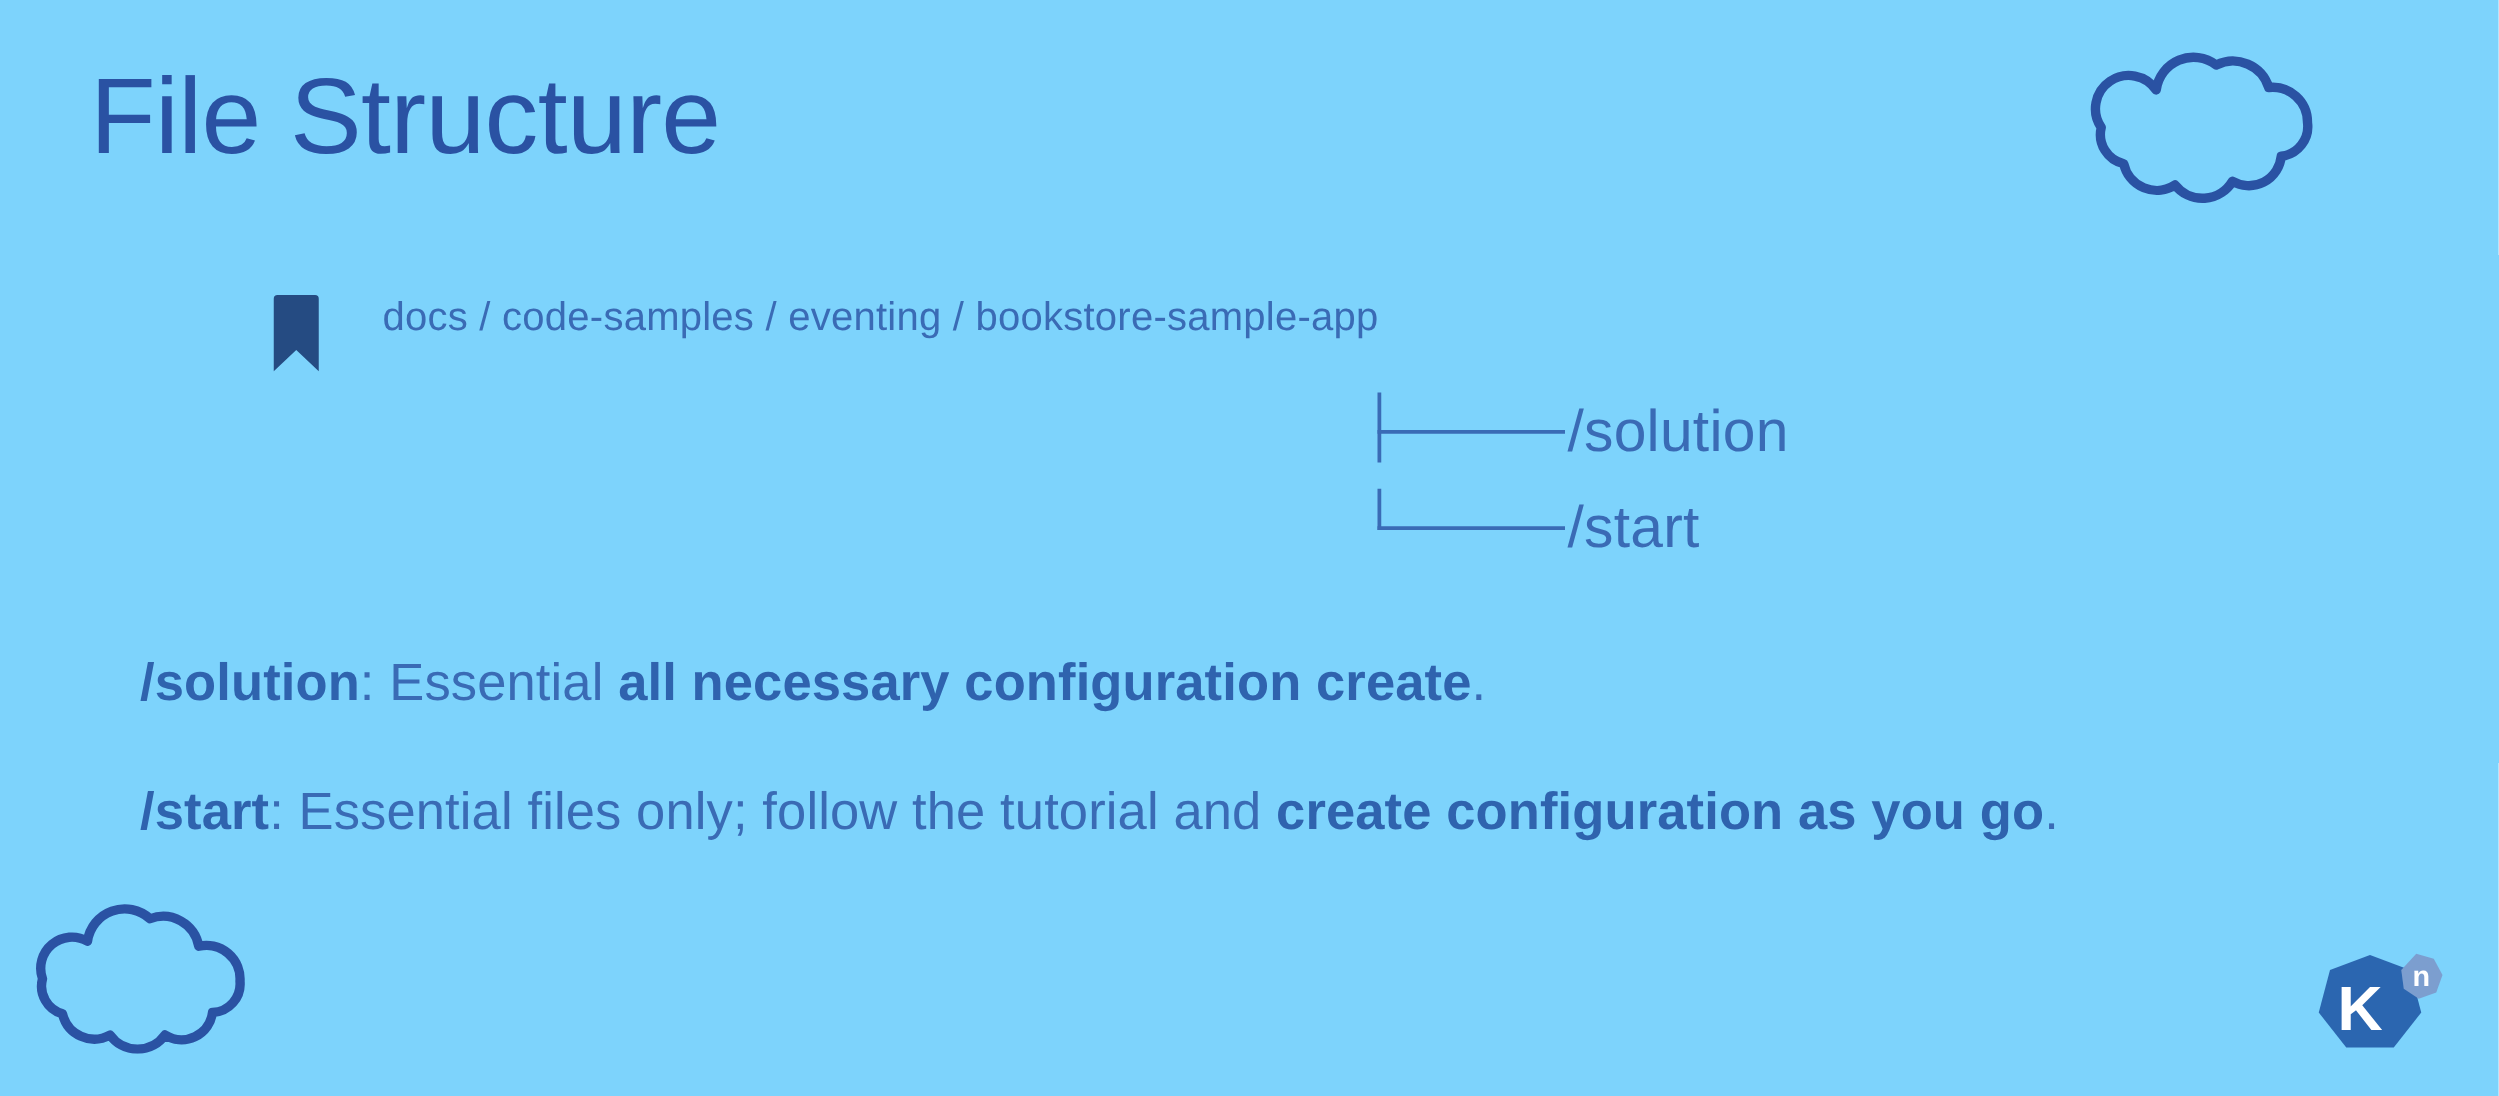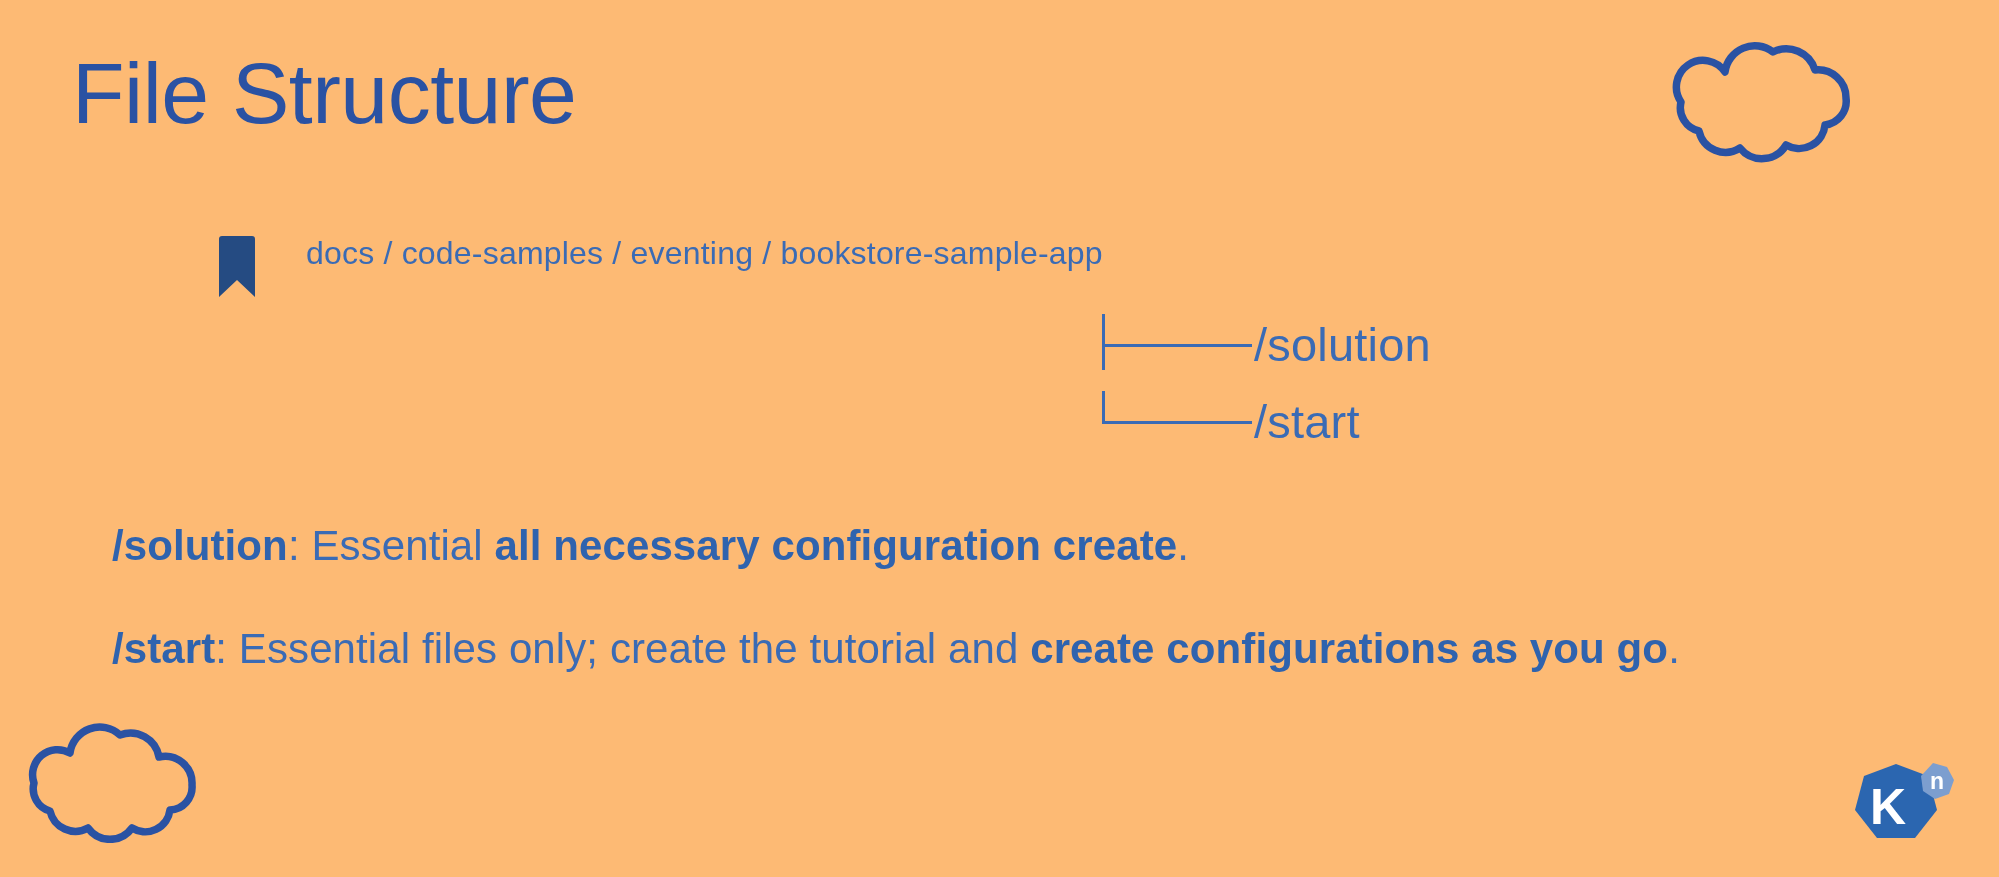--- a/index.html
+++ b/index.html
@@ -8,21 +8,21 @@
     background: #ffffff;
   }
   body {
     font-family: "Liberation Sans", "DejaVu Sans", sans-serif;
     -webkit-font-smoothing: antialiased;
   }
   #slide {
     position: relative;
     width: 1999px;
     height: 877px;
-    background: #fdba74;
+    background: #7dd3fc;
     overflow: hidden;
   }
 
   
   #page-title {
     position: absolute;
     left: 72px;
     top: 48px;
     font-size: 86px;
     line-height: 1.05;
@@ -160,21 +160,21 @@
       <span class="v-line"></span>
       <span class="h-line"></span>
     </span><span class="tree-label">/start</span>
   </div>
 
   <div id="body-line-1" class="body-line">
     <b>/solution</b><span>: Essential </span><b>all necessary configuration create</b><span>.</span>
   </div>
 
   <div id="body-line-2" class="body-line">
-    <b>/start</b><span>: Essential files only; create the tutorial and </span><b>create configurations as you go</b><span>.</span>
+    <b>/start</b><span>: Essential files only; follow the tutorial and </span><b>create configuration as you go</b><span>.</span>
   </div>
 
   <div id="cloud-top-right" class="cloud">
     <svg viewBox="0 0 220 135" width="220" height="135" xmlns="http://www.w3.org/2000/svg">
       <path d="M70 44
                A30 30 0 0 1 118 24
                A30 30 0 0 1 160 42
                A28 28 0 0 1 191 70
                A24 24 0 0 1 170 97
                A26 26 0 0 1 131 117

